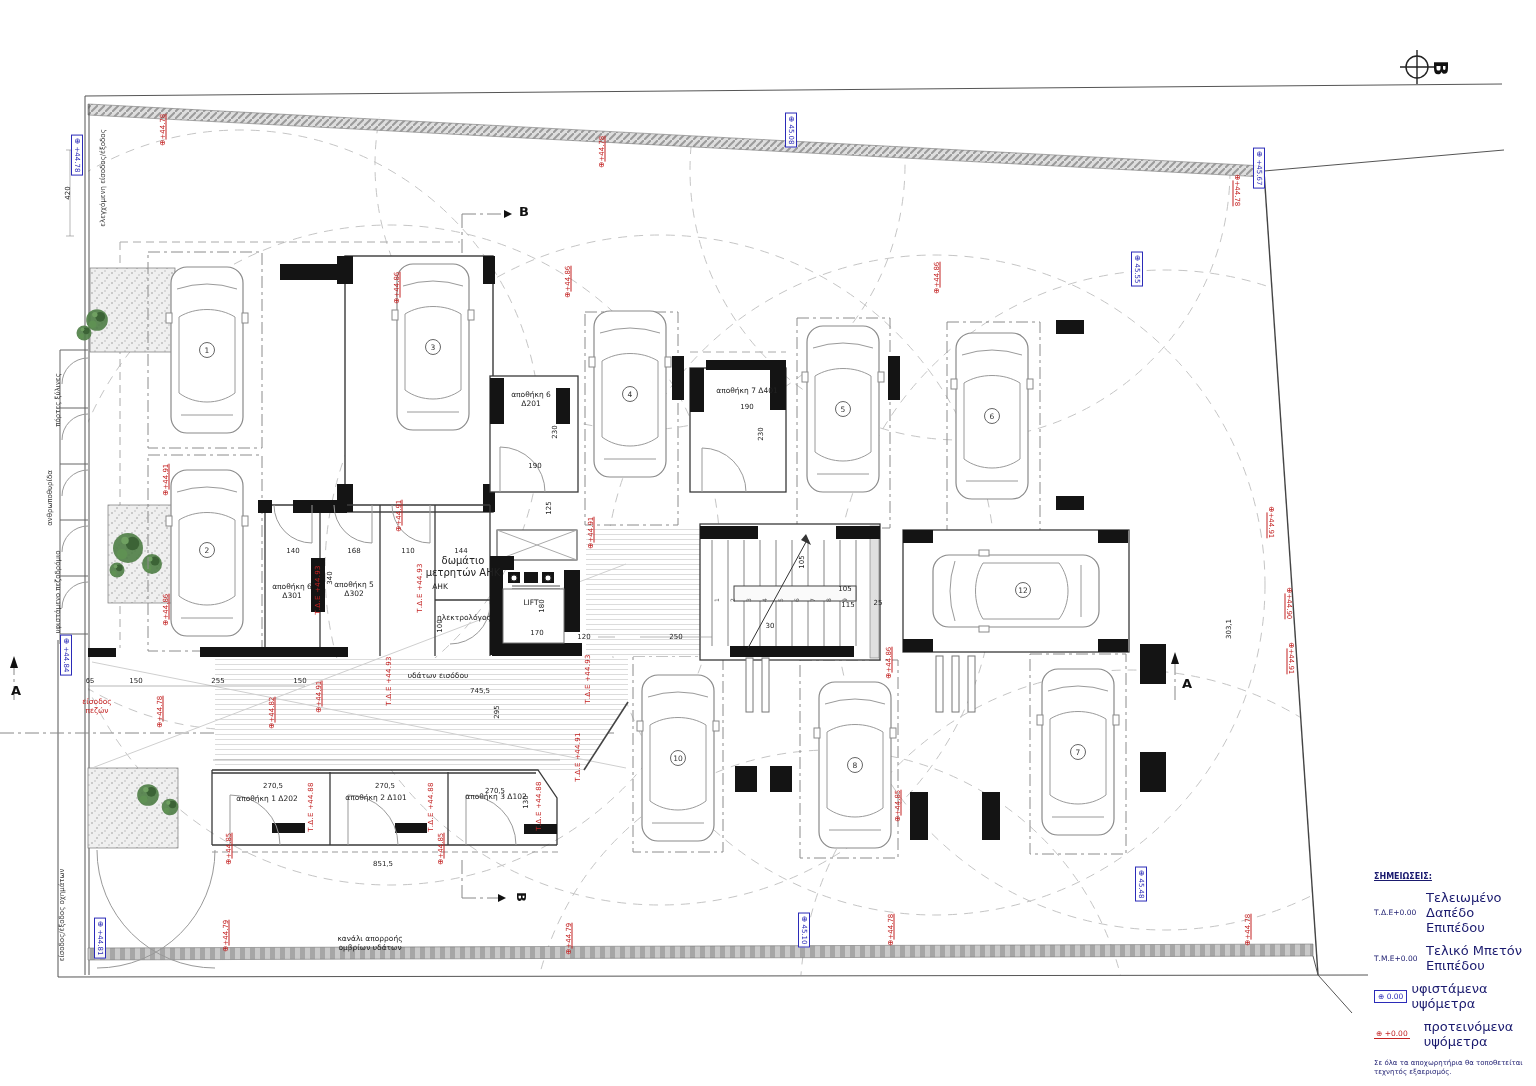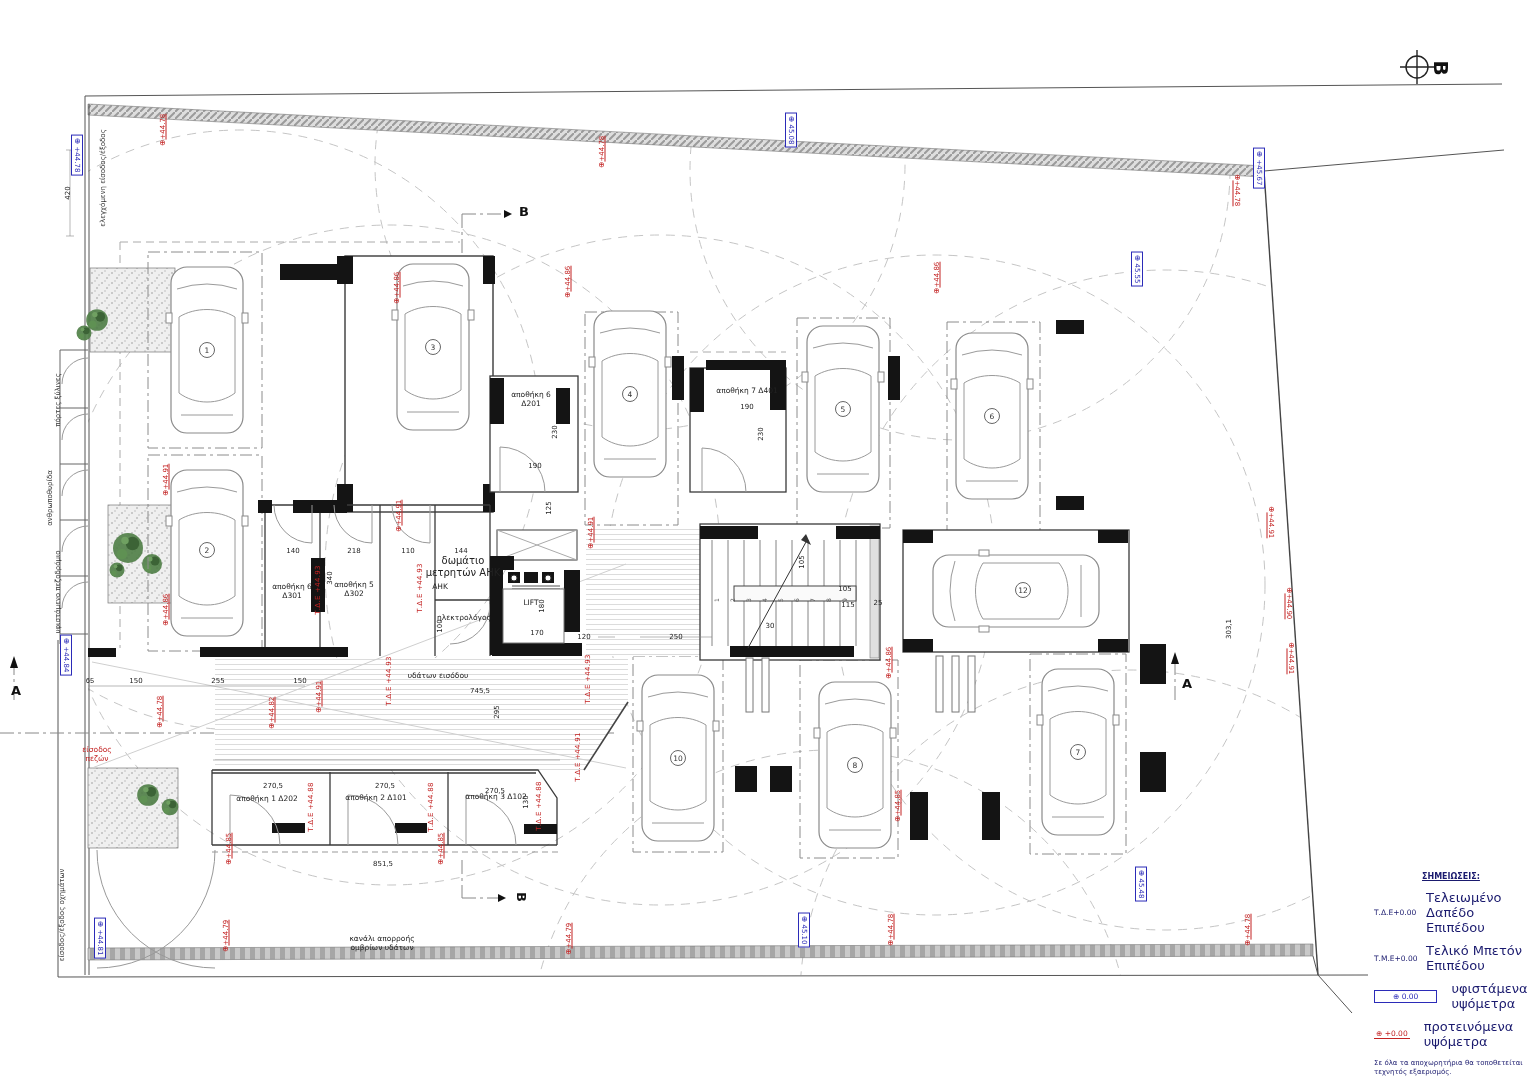--- a/index.html
+++ b/index.html
@@ -4,38 +4,38 @@
 <style>
   html,body{margin:0;padding:0;background:#fff;}
   #sheet{position:relative;width:1536px;height:1086px;background:#fff;overflow:hidden;
          font-family:"DejaVu Sans",sans-serif;}
   #plan-svg{position:absolute;left:0;top:0;}
   #overlay{position:absolute;left:0;top:0;width:1536px;height:1086px;pointer-events:none;}
   #overlay div{position:absolute;white-space:nowrap;}
   .dim{font-size:7px;color:#222;}
   .room{font-size:7.5px;color:#222;text-align:center;white-space:pre-line !important;line-height:1.15;}
   .small{font-size:10px;}
-  .redtxt{color:#c32222;margin-top:48px;}
+  .redtxt{color:#c32222;}
   .sitetxt{font-size:7px;color:#333;}
   .mkb{font-size:7px;color:#2b2bb8;border:1px solid #2b2bb8;background:rgba(255,255,255,.9);
        padding:0 2px;line-height:9px;}
   .mkb .op{font-size:8px;}
   .mkr{font-size:7px;color:#c32222;}
   .mkr .op{font-size:8px;}
   .mkr u{text-decoration:underline;}
   .tde{font-size:7px;color:#c32222;letter-spacing:.3px;}
   .carnum{width:14px;height:14px;border:1px solid #666;border-radius:50%;background:#fff;
           font-size:7.5px;color:#333;display:flex;align-items:center;justify-content:center;}
   .tread{font-size:6px;color:#555;}
   .sec{font-size:13px;font-weight:bold;color:#111;}
   .legend{position:absolute;left:1374px;top:872px;width:158px;color:#1a1a6e;}
-  .legend-title{font-size:8px;font-weight:bold;text-decoration:underline;color:#1a1a6e;margin-bottom:9px;margin-left:48px;}
+  .legend-title{font-size:8px;font-weight:bold;text-decoration:underline;color:#1a1a6e;margin-bottom:9px;}
   .lrow{display:flex;align-items:center;margin-bottom:8px;}
   .lsym{font-size:7.5px;width:52px;flex:0 0 52px;color:#1a1a6e;}
-  .lsym.bluebox{border:1px solid #2b2bb8;color:#2b2bb8;width:auto;flex:0 0 auto;padding:1px 18px;margin-right:14px;}
+  .lsym.bluebox{border:1px solid #2b2bb8;color:#2b2bb8;width:auto;flex:0 0 auto;padding:1px 3px;margin-right:4px;}
   .lsym.redsym{color:#c32222;border-bottom:1px solid #c32222;width:auto;flex:0 0 auto;padding:0 2px;margin-right:14px;}
   .ldesc{font-size:13px;color:#1a1a6e;}
   .lnote{font-size:7px;color:#1a1a6e;margin-top:10px;width:150px;white-space:normal;line-height:1.3;}
   .compass-b{position:absolute;left:1433px;top:56px;font-size:20px;font-weight:bold;color:#111;
              transform:rotate(90deg);}
 </style>
 </head>
 <body>
 
 <div id="sheet">
@@ -347,21 +347,21 @@
       <div class="tde" style="left: 318px; top: 590px; transform: translate(-50%, -50%) rotate(-90deg);">Τ.Δ.Ε +44.93</div>
       <div class="tde" style="left: 420px; top: 588px; transform: translate(-50%, -50%) rotate(-90deg);">Τ.Δ.Ε +44.93</div>
       <div class="tde" style="left: 389px; top: 681px; transform: translate(-50%, -50%) rotate(-90deg);">Τ.Δ.Ε +44.93</div>
       <div class="tde" style="left: 588px; top: 679px; transform: translate(-50%, -50%) rotate(-90deg);">Τ.Δ.Ε +44.93</div>
       <div class="tde" style="left: 578px; top: 757px; transform: translate(-50%, -50%) rotate(-90deg);">Τ.Δ.Ε +44.91</div>
       <div class="tde" style="left: 311px; top: 807px; transform: translate(-50%, -50%) rotate(-90deg);">Τ.Δ.Ε +44.88</div>
       <div class="tde" style="left: 431px; top: 807px; transform: translate(-50%, -50%) rotate(-90deg);">Τ.Δ.Ε +44.88</div>
       <div class="tde" style="left: 539px; top: 806px; transform: translate(-50%, -50%) rotate(-90deg);">Τ.Δ.Ε +44.88</div>
       <div class="dim" style="left: 68px; top: 193px; transform: translate(-50%, -50%) rotate(-90deg);">420</div>
       <div class="dim" style="left: 293px; top: 551px; transform: translate(-50%, -50%);">140</div>
-      <div class="dim" style="left: 354px; top: 551px; transform: translate(-50%, -50%);">218</div>
+      <div class="dim" style="left: 354px; top: 551px; transform: translate(-50%, -50%);">168</div>
       <div class="dim" style="left: 408px; top: 551px; transform: translate(-50%, -50%);">110</div>
       <div class="dim" style="left: 461px; top: 551px; transform: translate(-50%, -50%);">144</div>
       <div class="dim" style="left: 330px; top: 578px; transform: translate(-50%, -50%) rotate(-90deg);">340</div>
       <div class="dim" style="left: 440px; top: 626px; transform: translate(-50%, -50%) rotate(-90deg);">100</div>
       <div class="dim" style="left: 555px; top: 432px; transform: translate(-50%, -50%) rotate(-90deg);">230</div>
       <div class="dim" style="left: 535px; top: 466px; transform: translate(-50%, -50%);">190</div>
       <div class="dim" style="left: 747px; top: 407px; transform: translate(-50%, -50%);">190</div>
       <div class="dim" style="left: 761px; top: 434px; transform: translate(-50%, -50%) rotate(-90deg);">230</div>
       <div class="dim" style="left: 549px; top: 508px; transform: translate(-50%, -50%) rotate(-90deg);">125</div>
       <div class="dim" style="left: 537px; top: 633px; transform: translate(-50%, -50%);">170</div>
@@ -396,21 +396,21 @@
       <div class="room small" style="left: 463px; top: 566px; transform: translate(-50%, -50%);">δωμάτιο
 μετρητών ΑΗΚ</div>
       <div class="room " style="left: 464px; top: 618px; transform: translate(-50%, -50%); text-align: right;">ηλεκτρολόγος</div>
       <div class="room " style="left: 531px; top: 603px; transform: translate(-50%, -50%);">LIFT</div>
       <div class="room " style="left: 438px; top: 676px; transform: translate(-50%, -50%);">υδάτων εισόδου</div>
       <div class="room " style="left: 267px; top: 799px; transform: translate(-50%, -50%);">αποθήκη 1 Δ202</div>
       <div class="room " style="left: 376px; top: 798px; transform: translate(-50%, -50%);">αποθήκη 2 Δ101</div>
       <div class="room " style="left: 496px; top: 797px; transform: translate(-50%, -50%);">αποθήκη 3 Δ102</div>
       <div class="room redtxt" style="left: 97px; top: 707px; transform: translate(-50%, -50%);">είσοδος
 πεζών</div>
-      <div class="room" style="left: 382px; top: 944px; transform: translate(-50%, -50%);">κανάλι απορροής
+      <div class="room" style="left: 370px; top: 944px; transform: translate(-50%, -50%);">κανάλι απορροής
 ομβρίων υδάτων</div>
       <div class="sitetxt" style="left: 103px; top: 178px; transform: translate(-50%, -50%) rotate(-90deg);">ελεγχόμενη είσοδος/έξοδος</div>
       <div class="sitetxt" style="left: 58px; top: 400px; transform: translate(-50%, -50%) rotate(-90deg);">πόρτες ξύλινες</div>
       <div class="sitetxt" style="left: 50px; top: 498px; transform: translate(-50%, -50%) rotate(-90deg);">ανθρωποθυρίδα</div>
       <div class="sitetxt" style="left: 58px; top: 592px; transform: translate(-50%, -50%) rotate(-90deg);">υφιστάμενο πεζοδρόμιο</div>
       <div class="sitetxt" style="left: 62px; top: 915px; transform: translate(-50%, -50%) rotate(-90deg);">είσοδος/έξοδος οχημάτων</div>
       <div class="carnum" style="left: 207px; top: 350px; transform: translate(-50%, -50%);">1</div>
       <div class="carnum" style="left: 207px; top: 550px; transform: translate(-50%, -50%);">2</div>
       <div class="carnum" style="left: 433px; top: 347px; transform: translate(-50%, -50%);">3</div>
       <div class="carnum" style="left: 630px; top: 394px; transform: translate(-50%, -50%);">4</div>

